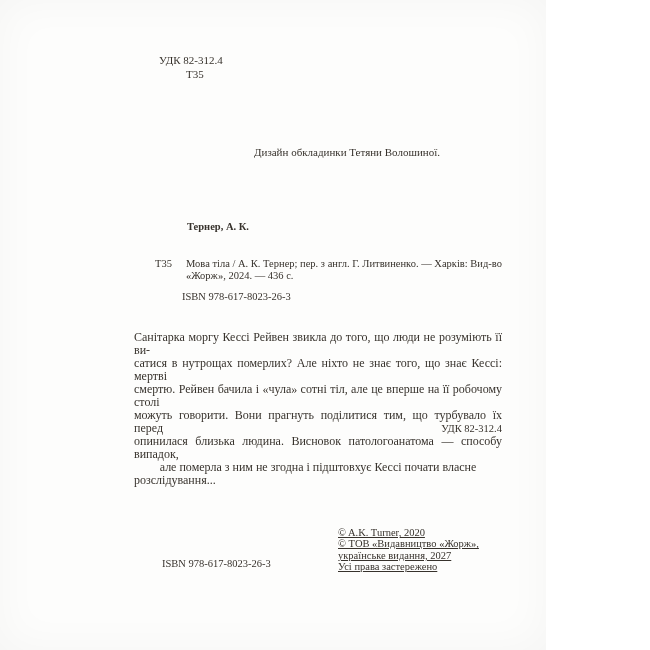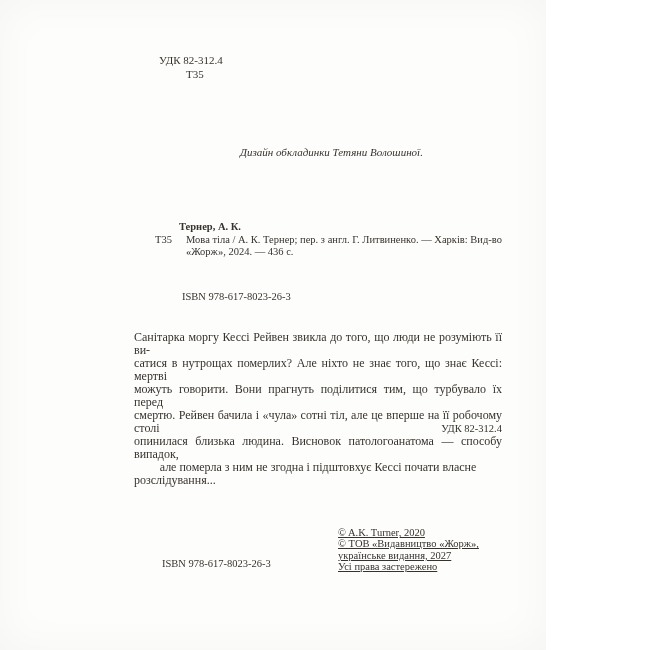--- a/index.html
+++ b/index.html
@@ -11,27 +11,27 @@
     box-shadow: inset 0 0 45px rgba(0,0,0,0.035);
     font-family: "Liberation Serif", "DejaVu Serif", serif;
     color: #37322c;
     overflow: hidden;
   }
   .abs { position: absolute; }
 
   .udc-top    { left: 159px; top: 54px;  font-size: 11px; }
   .code-top   { left: 186px; top: 68px;  font-size: 11px; }
 
-  .credit     { left: 240px; top: 146px; font-size: 11px; font-style: italic; }
+  .credit     { left: 254px; top: 146px; font-size: 11px; }
 
   .catalog    { left: 155px; top: 221px; font-size: 10.5px; line-height: 12.6px; width: 400px; }
-  .cat-heading{ margin-left: 24px; font-weight: bold; }
+  .cat-heading{ margin-left: 32px; font-weight: bold; }
   .cat-body   { position: relative; }
   .cat-code   { position: absolute; left: 0; top: 0; }
-  .cat-lines  { margin-left: 31px; }
+  .cat-lines  { margin-left: 31px; margin-top: 24px; }
   .cat-lines div { white-space: nowrap; }
 
   .isbn-mid   { left: 182px; top: 291px; font-size: 10.5px; }
 
   .annotation { left: 134px; top: 331px; width: 368px; font-size: 12px; line-height: 13px; }
   .ann-line   { text-align: justify; text-align-last: justify; }
   .ann-line.last { text-align: center; text-align-last: left; }
 
   .udc-bottom { left: 134px; top: 423px; width: 368px; text-align: right; font-size: 10.5px; }
 
@@ -58,22 +58,22 @@
           <div class=" last">«Жорж», 2024. — 436 с.</div>
         </div>
     </div>
   </div>
 
   <div class="abs isbn-mid">ISBN 978-617-8023-26-3</div>
 
   <div class="abs annotation">
       <div class="ann-line">Санітарка моргу Кессі Рейвен звикла до того, що люди не розуміють її ви-</div>
       <div class="ann-line">сатися в нутрощах померлих? Але ніхто не знає того, що знає Кессі: мертві</div>
+      <div class="ann-line">смертю. Рейвен бачила і «чула» сотні тіл, але це вперше на її робочому столі</div>
       <div class="ann-line">можуть говорити. Вони прагнуть поділитися тим, що турбувало їх перед</div>
-      <div class="ann-line">смертю. Рейвен бачила і «чула» сотні тіл, але це вперше на її робочому столі</div>
       <div class="ann-line">опинилася близька людина. Висновок патологоанатома — способу випадок,</div>
       <div class="ann-line last">але померла з ним не згодна і підштовхує Кессі почати власне розслідування...</div>
     </div>
 
   <div class="abs udc-bottom">УДК 82-312.4</div>
 
   <div class="abs isbn-bottom">ISBN 978-617-8023-26-3</div>
 
   <div class="abs copyright">
       <div class="">© A.K. Turner, 2020</div>

